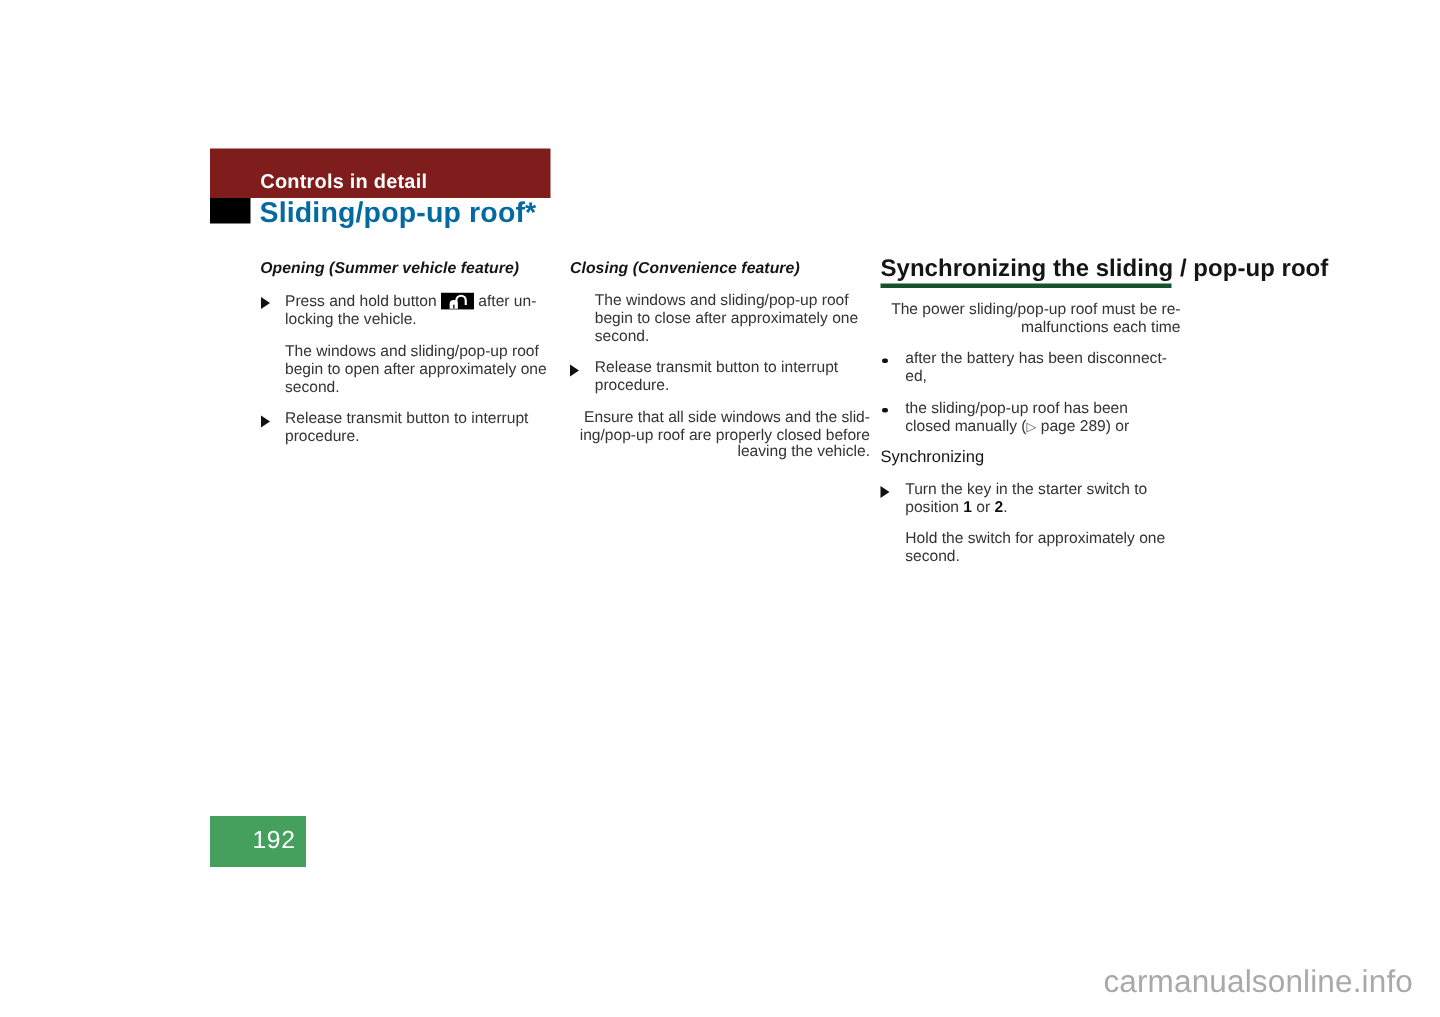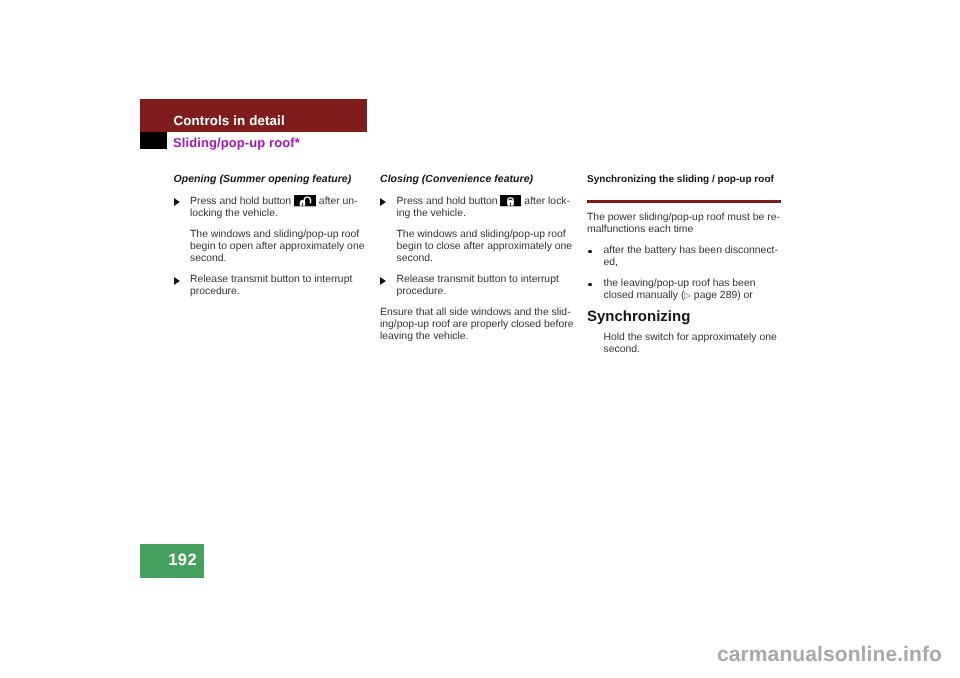--- a/index.html
+++ b/index.html
@@ -7,69 +7,69 @@
   body{width:960px;height:678px;background:#ffffff;
        font-family:"Liberation Sans",sans-serif;
        -webkit-font-smoothing:antialiased;text-rendering:geometricPrecision;font-kerning:normal;}
   .page{position:relative;width:960px;height:678px;overflow:hidden;background:#fff;}
 
   
   .chapter-bar{position:absolute;left:140px;top:99px;width:227px;height:33px;background:#7f1d1d;}
   .chapter-bar-label{position:absolute;left:33.5px;top:14.6px;color:#ffffff;font-weight:bold;
                      font-size:13.3px;line-height:13.3px;letter-spacing:0.15px;}
   .black-square{position:absolute;left:140px;top:132px;width:27px;height:17px;background:#000000;}
-  .page-title{position:absolute;left:173px;top:135.6px;font-weight:bold;font-size:13px;
-              line-height:13.4px;color:#a21caf;letter-spacing:0.1px;}
+  .page-title{position:absolute;left:173px;top:135.6px;font-weight:bold;font-size:19px;
+              line-height:13.4px;color:#0369a1;letter-spacing:0.1px;}
 
   
   .col{position:absolute;top:174px;font-size:10.4px;color:#333333;line-height:11.7px;}
   .col1{left:173.5px;width:200px;}
   .col2{left:380px;width:200px;}
   .col3{left:587px;width:200px;}
 
   .heading-it{font-style:italic;font-weight:bold;color:#151515;font-size:10.5px;
               line-height:11.7px;margin:0 0 9.6px 0;letter-spacing:0.05px;}
-  .heading-rule{font-weight:bold;color:#151515;font-size:10px;line-height:11.7px;
-                margin:0 0 9.6px 0;width:193.5px;padding-bottom:14px;white-space:nowrap;
-                border-bottom:3px solid #7f1d1d;letter-spacing:0.02px;}
-  .sub-bold{font-weight:bold;color:#151515;font-size:15px;line-height:11.7px;margin:0 0 9.3px 0;}
+  .heading-rule{font-weight:bold;color:#151515;font-size:16px;line-height:11.7px;
+                margin:0 0 9.6px 0;width:193.5px;padding-bottom:3px;white-space:nowrap;
+                border-bottom:3px solid #14532d;letter-spacing:0.02px;}
+  .sub-bold{font-weight:normal;color:#151515;font-size:11px;line-height:11.7px;margin:0 0 9.3px 0;}
 
-  .para{margin:0 0 9.6px 0;}
+  .para{margin:0 0 9.6px 0;text-align:right;}
   .item{position:relative;padding-left:16.5px;margin:0 0 9.6px 0;}
   .tri{position:absolute;left:0px;top:3.2px;width:0;height:0;
        border-left:6.9px solid #111;border-top:4.3px solid transparent;border-bottom:4.3px solid transparent;}
   .dot{position:absolute;left:1.4px;top:4.5px;width:3.3px;height:3.3px;border-radius:50%;background:#111;}
   .sub-para{padding-left:16.5px;margin:0 0 9.6px 0;}
   .ln{display:block;white-space:pre;}
 
   .icon{display:inline-block;vertical-align:-2.2px;line-height:0;}
   .refarrow{font-size:8.6px;color:#555;}
   b{font-weight:bold;color:#111;}
 
   
   .pagenum{position:absolute;left:140px;top:544px;width:64px;height:34px;background:#45a05e;}
-  .pagenum span{position:absolute;right:7px;top:7.5px;color:#ffffff;font-weight:bold;
+  .pagenum span{position:absolute;right:7px;top:7.5px;color:#ffffff;font-weight:normal;
                 font-size:16.5px;line-height:16.5px;letter-spacing:0.4px;}
 
   .watermark{position:absolute;left:0;top:644px;width:942px;text-align:right;color:#a9a9a9;
-             font-size:21px;line-height:21px;letter-spacing:0.1px;font-weight:bold;}
+             font-size:21px;line-height:21px;letter-spacing:0.1px;}
 </style>
 </head>
 <body>
 
 <div class="page">
 
   <div class="chapter-bar">
     <div class="chapter-bar-label">Controls in detail</div>
   </div>
   <div class="black-square"></div>
   <div class="page-title">Sliding/pop-up roof*</div>
 
   <div class="col col1">
-      <div class="heading-it">Opening (Summer opening feature)</div>
+      <div class="heading-it">Opening (Summer vehicle feature)</div>
       <div class="item">
         <span class="tri"></span>
         <span class="ln">Press and hold button <span class="icon"><svg width="22" height="11.3" viewBox="0 0 88 45">
               <rect x="0" y="0" width="88" height="45" fill="#000"></rect>
               <path d="M41 30 L41 21 A12.5 12.5 0 0 1 66 21 L66 33" fill="none" stroke="#fff" stroke-width="5.8"></path>
               <path d="M23 43 L23 31 A11 11 0 0 1 45 31 L45 43 Z" fill="#fff"></path>
               <rect x="32.4" y="32.5" width="3.6" height="10" fill="#000"></rect>
             </svg></span> after un-</span>
         <span class="ln">locking the vehicle.</span>
       </div>
@@ -79,30 +79,20 @@
         <span class="ln">second.</span>
       </div>
       <div class="item">
         <span class="tri"></span>
         <span class="ln">Release transmit button to interrupt</span>
         <span class="ln">procedure.</span>
       </div>
     </div>
   <div class="col col2">
       <div class="heading-it">Closing (Convenience feature)</div>
-      <div class="item">
-        <span class="tri"></span>
-        <span class="ln">Press and hold button <span class="icon"><svg width="21" height="11.3" viewBox="0 0 84 45">
-              <rect x="0" y="0" width="84" height="45" fill="#000"></rect>
-              <path d="M31 36 L31 22 A11 11 0 0 1 53 22 L53 36" fill="none" stroke="#fff" stroke-width="5"></path>
-              <path d="M30 43 L30 31 A12 12 0 0 1 54 31 L54 43 Z" fill="#fff"></path>
-              <rect x="40.2" y="32" width="3.6" height="11" fill="#000"></rect>
-            </svg></span> after lock-</span>
-        <span class="ln">ing the vehicle.</span>
-      </div>
       <div class="sub-para">
         <span class="ln">The windows and sliding/pop-up roof</span>
         <span class="ln">begin to close after approximately one</span>
         <span class="ln">second.</span>
       </div>
       <div class="item">
         <span class="tri"></span>
         <span class="ln">Release transmit button to interrupt</span>
         <span class="ln">procedure.</span>
       </div>
@@ -118,25 +108,30 @@
         <span class="ln">The power sliding/pop-up roof must be re-</span>
         <span class="ln">malfunctions each time</span>
       </div>
       <div class="item">
         <span class="dot"></span>
         <span class="ln">after the battery has been disconnect-</span>
         <span class="ln">ed,</span>
       </div>
       <div class="item">
         <span class="dot"></span>
-        <span class="ln">the leaving/pop-up roof has been</span>
+        <span class="ln">the sliding/pop-up roof has been</span>
         <span class="ln">closed manually (<span class="refarrow">▷</span><span> page 289</span>) or</span>
       </div>
       <div class="sub-bold">
         <span class="ln">Synchronizing</span>
+      </div>
+      <div class="item">
+        <span class="tri"></span>
+        <span class="ln">Turn the key in the starter switch to</span>
+        <span class="ln">position <b>1</b> or <b>2</b>.</span>
       </div>
       <div class="sub-para">
         <span class="ln">Hold the switch for approximately one</span>
         <span class="ln">second.</span>
       </div>
     </div>
 
   <div class="pagenum">
     <span>192</span>
   </div>

